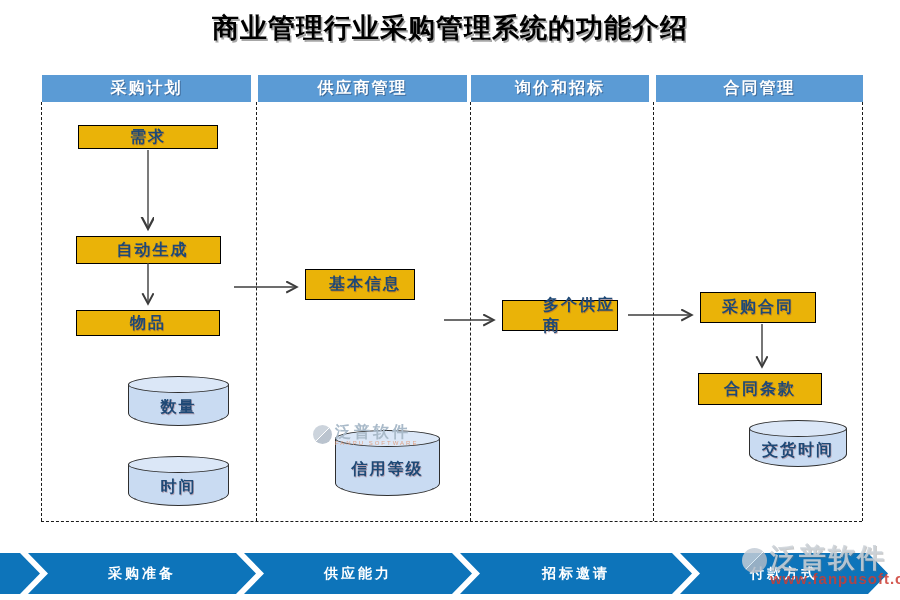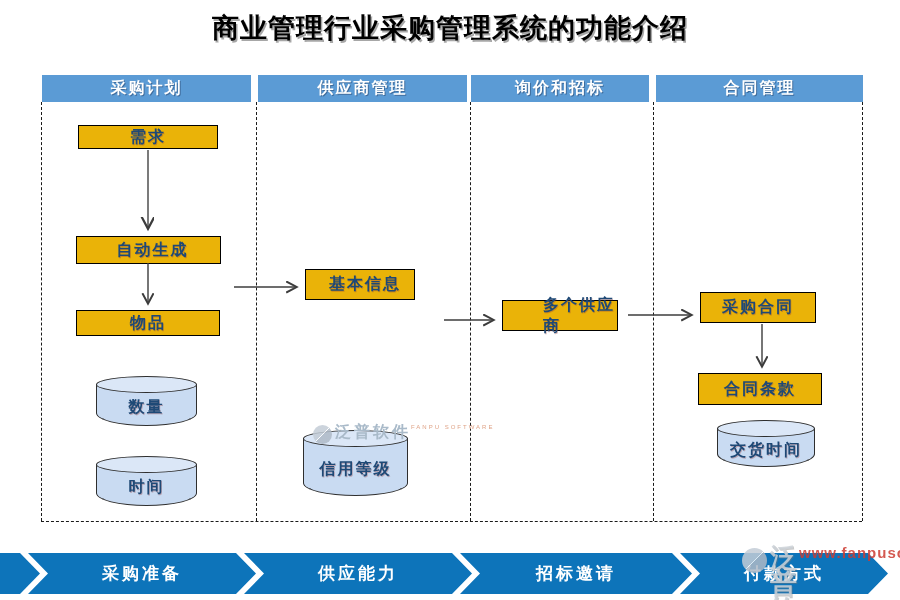--- a/index.html
+++ b/index.html
@@ -24,59 +24,59 @@
   .vline{position:absolute;top:102px;height:419px;width:0;border-left:1px dashed #1a1a1a;}
   .hline{position:absolute;top:521px;height:0;border-top:1px dashed #1a1a1a;}
   
   .node-box{
     position:absolute;background:#eab308;border:1.5px solid #000;box-sizing:border-box;
     display:flex;align-items:center;justify-content:center;
     font-size:16px;font-weight:bold;letter-spacing:2px;color:#1e4976;
     text-shadow:.7px .7px 0 rgba(150,60,60,.35);
   }
   
-  .cylinder{position:absolute;}
+  .cylinder{position:absolute;margin-left:32px;}
   .cyl-body{
     position:absolute;left:0;right:0;top:8px;bottom:0;background:#c9dbf2;
     border:1.6px solid #2e2e2e;border-top:none;box-sizing:border-box;
     border-radius:0 0 50% 50% / 0 0 13px 13px;
     display:flex;align-items:center;justify-content:center;
     font-size:16px;font-weight:bold;letter-spacing:2px;color:#1e4976;
     text-shadow:.7px .7px 0 rgba(150,60,60,.35);
     padding-top:6px;
   }
   .cyl-top{
     position:absolute;left:0;right:0;top:0;height:17px;background:#dbe7f7;
     border:1.6px solid #2e2e2e;box-sizing:border-box;border-radius:50%;
   }
   
   #arrows{position:absolute;top:0;left:0;pointer-events:none;}
   
   .step{
     position:absolute;top:553px;height:41px;background:#0d74ba;
     clip-path:polygon(0 0,calc(100% - 20px) 0,100% 50%,calc(100% - 20px) 100%,0 100%,20px 50%);
-    color:#fff;font-size:17px;font-weight:bold;letter-spacing:3px;
+    color:#fff;font-size:14px;font-weight:bold;letter-spacing:3px;
     display:flex;align-items:center;justify-content:center;z-index:1;
   }
   .step-lead{
     clip-path:polygon(0 0,calc(100% - 20px) 0,100% 50%,calc(100% - 20px) 100%,0 100%);
   }
   
   .wm{position:absolute;z-index:3;pointer-events:none;display:flex;align-items:flex-start;}
   .wm-logo{
     border-radius:50%;background:linear-gradient(135deg,#c3ccd6 48%,#fff 50%,#aeb9c6 52%);
     opacity:.85;flex-shrink:0;
   }
   .wm-mid .wm-logo{width:19px;height:19px;margin-top:1px;}
   .wm-mid .wm-brand{font-size:16px;font-weight:bold;color:#a9bac9;letter-spacing:3px;line-height:16px;}
   .wm-mid .wm-sub{font-size:6px;color:#dfa387;letter-spacing:2px;line-height:7px;}
   .wm-br .wm-logo{width:25px;height:25px;margin-top:3px;}
   .wm-br .wm-brand{font-size:27px;font-weight:bold;color:rgba(205,210,216,.85);letter-spacing:2px;line-height:26px;text-shadow:1px 1px 0 rgba(120,120,120,.4);}
   .wm-br .wm-url{font-size:15px;font-weight:bold;color:rgba(205,60,50,.85);letter-spacing:1px;line-height:15px;}
-  .wm-textcol{display:flex;flex-direction:row;margin-left:3px;}
+  .wm-textcol{display:flex;flex-direction:column;margin-left:3px;}
 </style>
 </head>
 <body>
 
 <div id="canvas">
 
   <div class="title">商业管理行业采购管理系统的功能介绍</div>
 
   <div class="col-header" style="left:42px;width:209px;">采购计划</div>
   <div class="col-header" style="left:258px;width:209px;">供应商管理</div>

